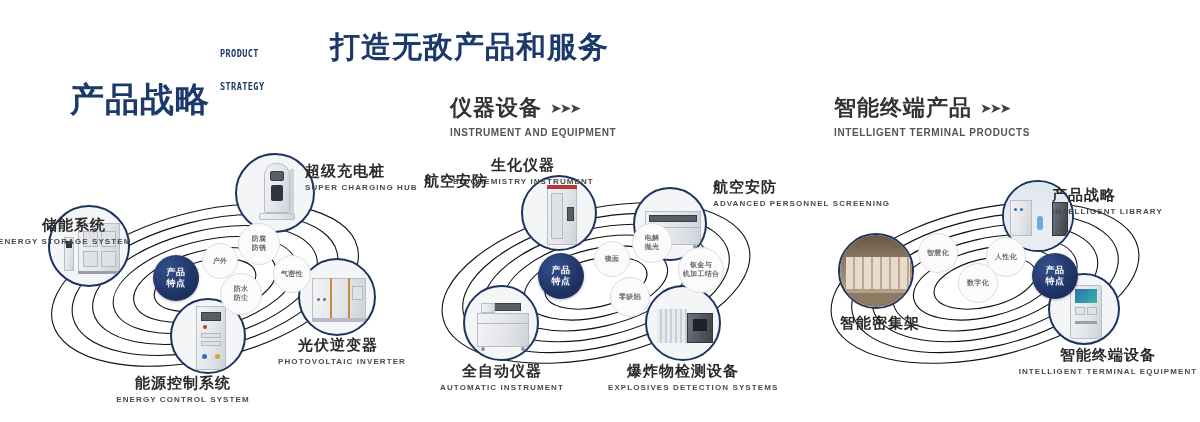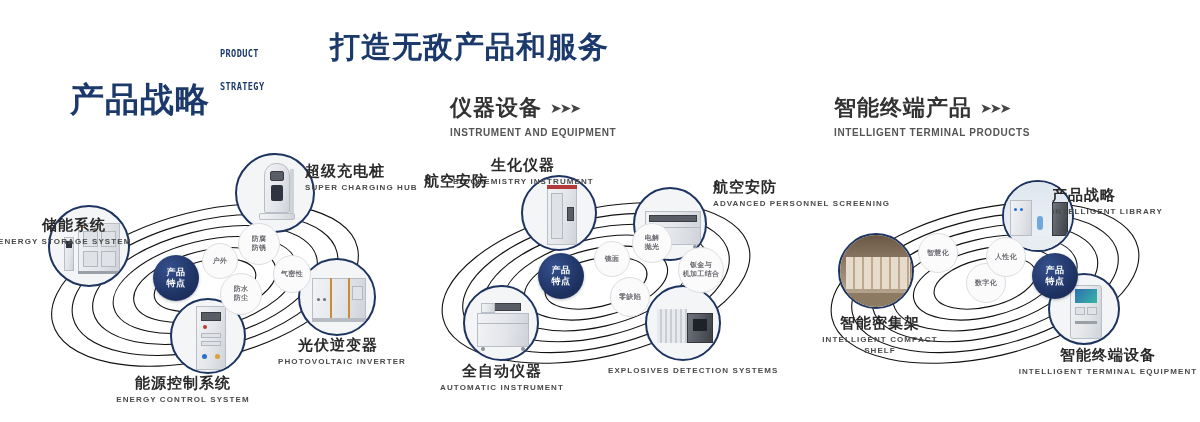--- a/index.html
+++ b/index.html
@@ -245,20 +245,21 @@
 
     <div class="node" style="left:237px;top:130px;width:76px;height:76px;">
       <div class="art">
         <div class="cab" style="left:10px;top:22px;width:30px;height:34px;"></div>
         <div class="cab dark" style="left:40px;top:26px;width:26px;height:30px;"></div>
         <div class="scr" style="left:46px;top:32px;width:14px;height:12px;background:#1d2128;"></div>
         <div class="strip" style="left:10px;top:22px;width:30px;height:34px;background:repeating-linear-gradient(90deg,#e8eaee 0 3px,#c9ced5 3px 5px);"></div>
       </div>
     </div>
     <div class="nlabel c" style="left:200px;top:208px;width:150px;">
+      <div class="cn">爆炸物检测设备</div>
       <div class="en">EXPLOSIVES DETECTION SYSTEMS</div>
     </div>
 
     <div class="node" style="left:55px;top:130px;width:76px;height:76px;">
       <div class="art">
         <div class="cab" style="left:12px;top:26px;width:52px;height:34px;"></div>
         <div class="pnl d" style="left:28px;top:16px;width:28px;height:8px;"></div>
         <div class="cab" style="left:16px;top:16px;width:14px;height:10px;"></div>
         <div class="strip" style="left:12px;top:36px;width:52px;height:1px;background:#b4b9c1;"></div>
         <div class="dot" style="left:16px;top:60px;width:4px;height:4px;background:#8c9199;"></div>
@@ -336,27 +337,26 @@
 
     <div class="node" style="left:38px;top:78px;width:76px;height:76px;">
       <div class="art">
         <div class="strip" style="left:0;top:0;width:76px;height:76px;background:linear-gradient(180deg,#6a5845,#cbb9a3);"></div>
         <div class="strip" style="left:6px;top:22px;width:64px;height:32px;background:repeating-linear-gradient(90deg,#e7dccb 0 7px,#bda98f 7px 9px);"></div>
         <div class="strip" style="left:0;top:58px;width:76px;height:18px;background:#8d7a63;"></div>
       </div>
     </div>
     <div class="nlabel c" style="left:-10px;top:160px;width:180px;">
       <div class="cn">智能密集架</div>
-      <div class="en">INTELLIGENT COMPACT<br>SHELF</div>
     </div>
 
     <div class="feat" style="left:118px;top:78px;width:38px;height:38px;">
         <span>智慧化</span>
       </div>
-    <div class="feat" style="left:166px;top:108px;width:38px;height:38px;">
+    <div class="feat" style="left:158px;top:108px;width:38px;height:38px;">
         <span>数字化</span>
       </div>
     <div class="feat" style="left:186px;top:82px;width:38px;height:38px;">
         <span>人性化</span>
       </div>
     <div class="badge" style="left:232px;top:98px;">
       <span>产品</span>
       <span>特点</span>
     </div>
   </div>

